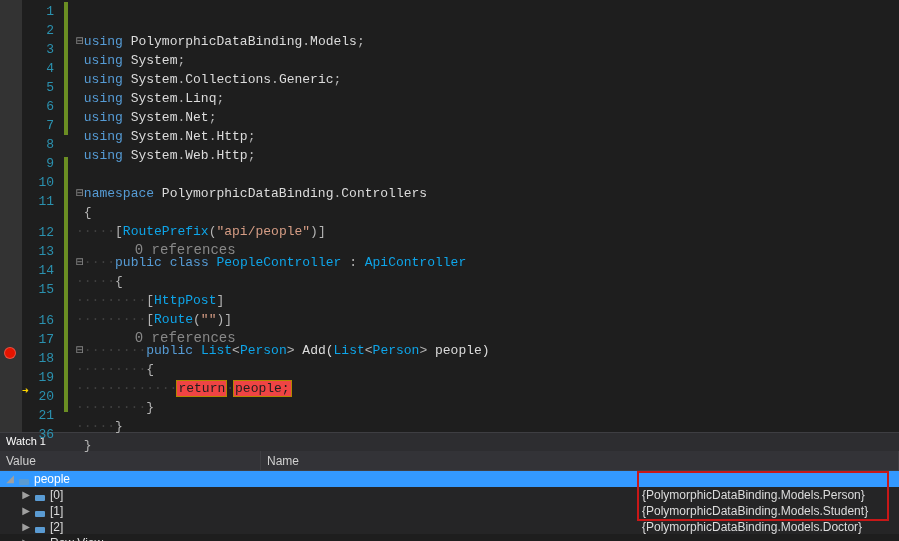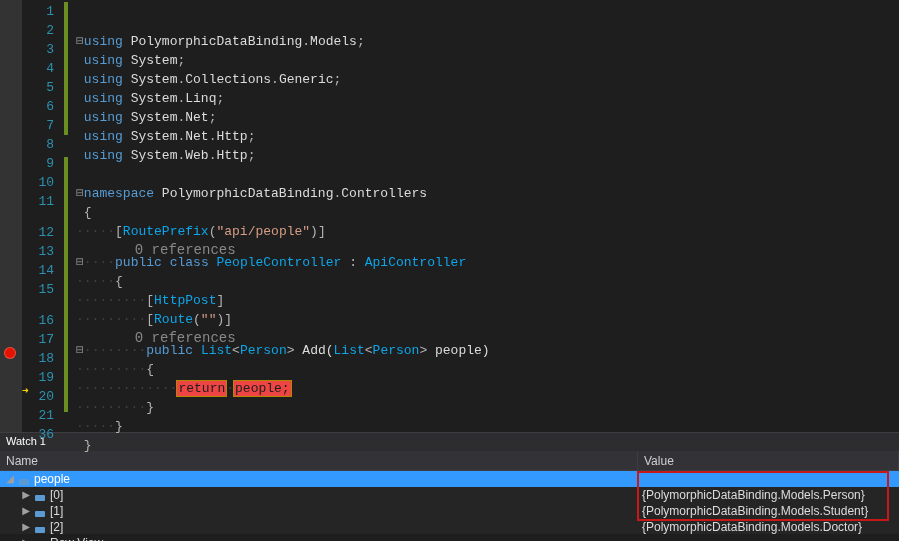--- a/index.html
+++ b/index.html
@@ -182,22 +182,22 @@
     <div class="marker" style="top:2px;height:133px;"></div>
     <div class="marker" style="top:157px;height:255px;"></div>
   </div>
   <div class="code" id="codebody"><div class="code-line"><span class="fold">⊟</span><span class="kw">using</span><span class="plain"> PolymorphicDataBinding</span><span class="punct">.</span><span class="plain">Models</span><span class="punct">;</span></div><div class="code-line"><span class="plain"> </span><span class="kw">using</span><span class="plain"> System</span><span class="punct">;</span></div><div class="code-line"><span class="plain"> </span><span class="kw">using</span><span class="plain"> System</span><span class="punct">.</span><span class="plain">Collections</span><span class="punct">.</span><span class="plain">Generic</span><span class="punct">;</span></div><div class="code-line"><span class="plain"> </span><span class="kw">using</span><span class="plain"> System</span><span class="punct">.</span><span class="plain">Linq</span><span class="punct">;</span></div><div class="code-line"><span class="plain"> </span><span class="kw">using</span><span class="plain"> System</span><span class="punct">.</span><span class="plain">Net</span><span class="punct">;</span></div><div class="code-line"><span class="plain"> </span><span class="kw">using</span><span class="plain"> System</span><span class="punct">.</span><span class="plain">Net</span><span class="punct">.</span><span class="plain">Http</span><span class="punct">;</span></div><div class="code-line"><span class="plain"> </span><span class="kw">using</span><span class="plain"> System</span><span class="punct">.</span><span class="plain">Web</span><span class="punct">.</span><span class="plain">Http</span><span class="punct">;</span></div><div class="code-line"></div><div class="code-line"><span class="fold">⊟</span><span class="kw">namespace</span><span class="plain"> PolymorphicDataBinding</span><span class="punct">.</span><span class="plain">Controllers</span></div><div class="code-line"><span class="plain"> </span><span class="punct">{</span></div><div class="code-line"><span class="dots">·····</span><span class="punct">[</span><span class="cls">RoutePrefix</span><span class="punct">(</span><span class="str">"api/people"</span><span class="punct">)]</span></div><span class="codelens">       0 references</span><div class="code-line"><span class="fold">⊟</span><span class="dots">····</span><span class="kw">public</span><span class="plain"> </span><span class="kw">class</span><span class="plain"> </span><span class="cls">PeopleController</span><span class="plain"> </span><span class="punct">:</span><span class="plain"> </span><span class="cls">ApiController</span></div><div class="code-line"><span class="dots">·····</span><span class="punct">{</span></div><div class="code-line"><span class="dots">·········</span><span class="punct">[</span><span class="cls">HttpPost</span><span class="punct">]</span></div><div class="code-line"><span class="dots">·········</span><span class="punct">[</span><span class="cls">Route</span><span class="punct">(</span><span class="str">""</span><span class="punct">)]</span></div><span class="codelens">       0 references</span><div class="code-line"><span class="fold">⊟</span><span class="dots">········</span><span class="kw">public</span><span class="plain"> </span><span class="cls">List</span><span class="punct">&lt;</span><span class="cls">Person</span><span class="punct">&gt;</span><span class="plain"> Add(</span><span class="cls">List</span><span class="punct">&lt;</span><span class="cls">Person</span><span class="punct">&gt;</span><span class="plain"> people)</span></div><div class="code-line"><span class="dots">·········</span><span class="punct">{</span></div><div class="code-line"><span class="exec-icon">➜</span><span class="dots">·············</span><span class="current-stmt">return</span><span class="dots">·</span><span class="current-stmt">people;</span></div><div class="code-line"><span class="dots">·········</span><span class="punct">}</span></div><div class="code-line"><span class="dots">·····</span><span class="punct">}</span></div><div class="code-line"><span class="plain"> </span><span class="punct">}</span></div><div class="code-line"></div></div>
 </div>
 
 <div class="watch-panel">
   <div class="watch-title">Watch 1</div>
   <div class="watch-grid">
     <div class="watch-header">
+      <div class="col col-value">Value</div>
       <div class="col col-name">Name</div>
-      <div class="col col-value">Value</div>
     </div>
     <div class="watch-rows" id="watchrows">
       <div class="highlight-box"></div>
     <div class="watch-row selected">
           <div class="name-cell" style="padding-left: 4px;">
             <span class="expander">◢</span>
             <span class="var-icon"><svg width="12" height="12" viewBox="0 0 12 12">
                 <rect x="1" y="3" width="10" height="6" fill="#5a9bd3" rx="1"></rect>
               </svg></span>
             <span>people</span>

